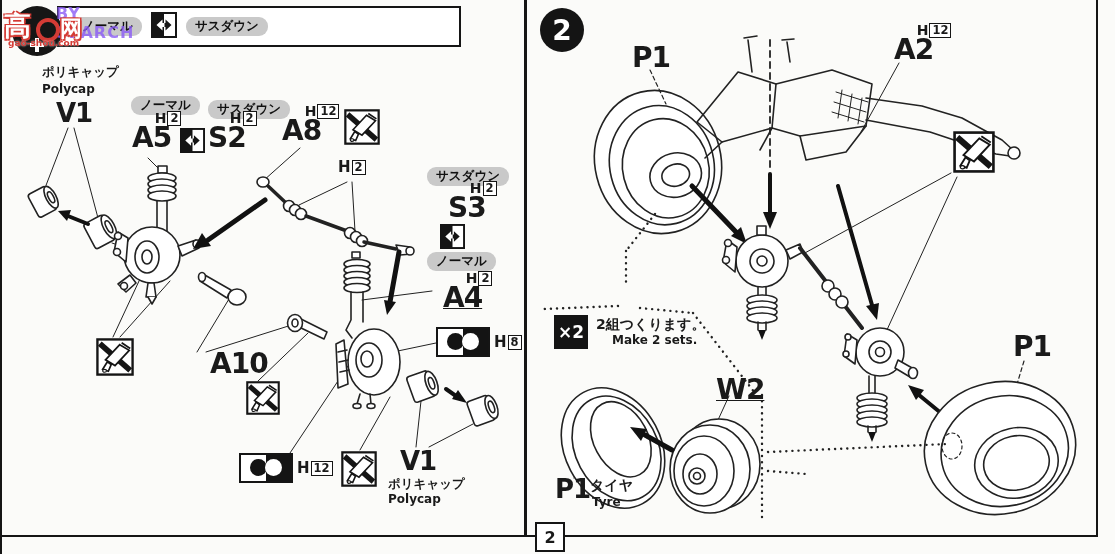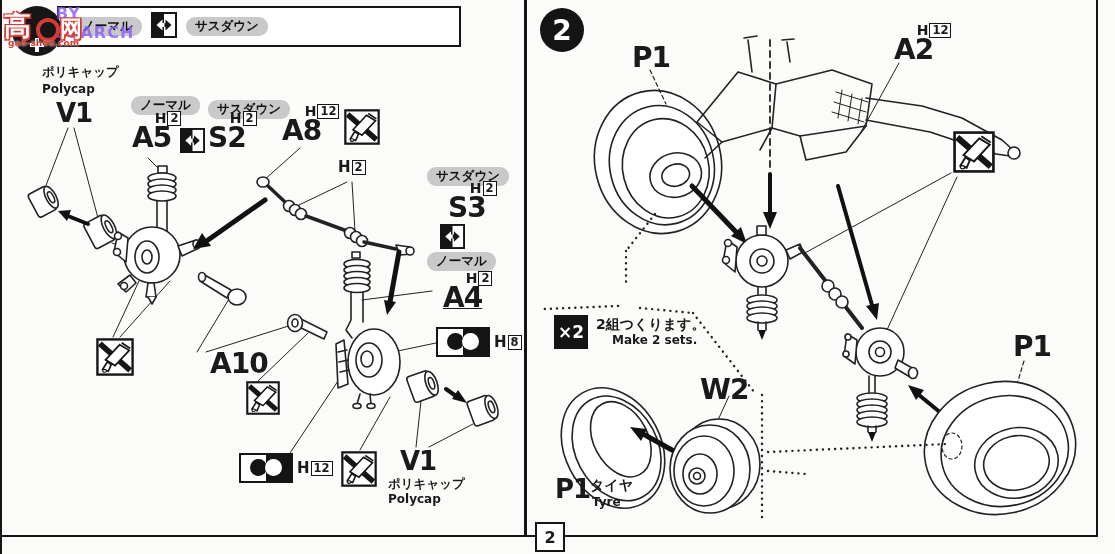--- a/index.html
+++ b/index.html
@@ -542,21 +542,21 @@
       <ellipse cx="9" cy="34.5" rx="2" ry="1.5" fill="#fff" stroke="#151515" stroke-width="1.2"></ellipse>
     </svg>
 </span>
 
 <div class="x2badge" style="left:554px;top:315px;">
   <span>×2</span>
 </div>
 <div class="smalljp" style="left:596px;top:316px;font-size:14px;">2組つくります。</div>
 <div class="smallen" style="left:612px;top:333px;">Make 2 sets.</div>
 
-<div class="plabel" style="left:700px;top:376px;">
+<div class="plabel" style="left:716px;top:376px;text-decoration:underline;">
   <span class="pname">W2</span>
 </div>
 
 <div class="plabel" style="left:555px;top:476px;">
   <span class="pname md">P1</span>
 </div>
 <div class="smalljp" style="left:590px;top:477px;font-size:14px;">タイヤ</div>
 <div class="smallen" style="left:592px;top:495px;">Tyre</div>
 
 <div class="plabel" style="left:1013px;top:333px;">

